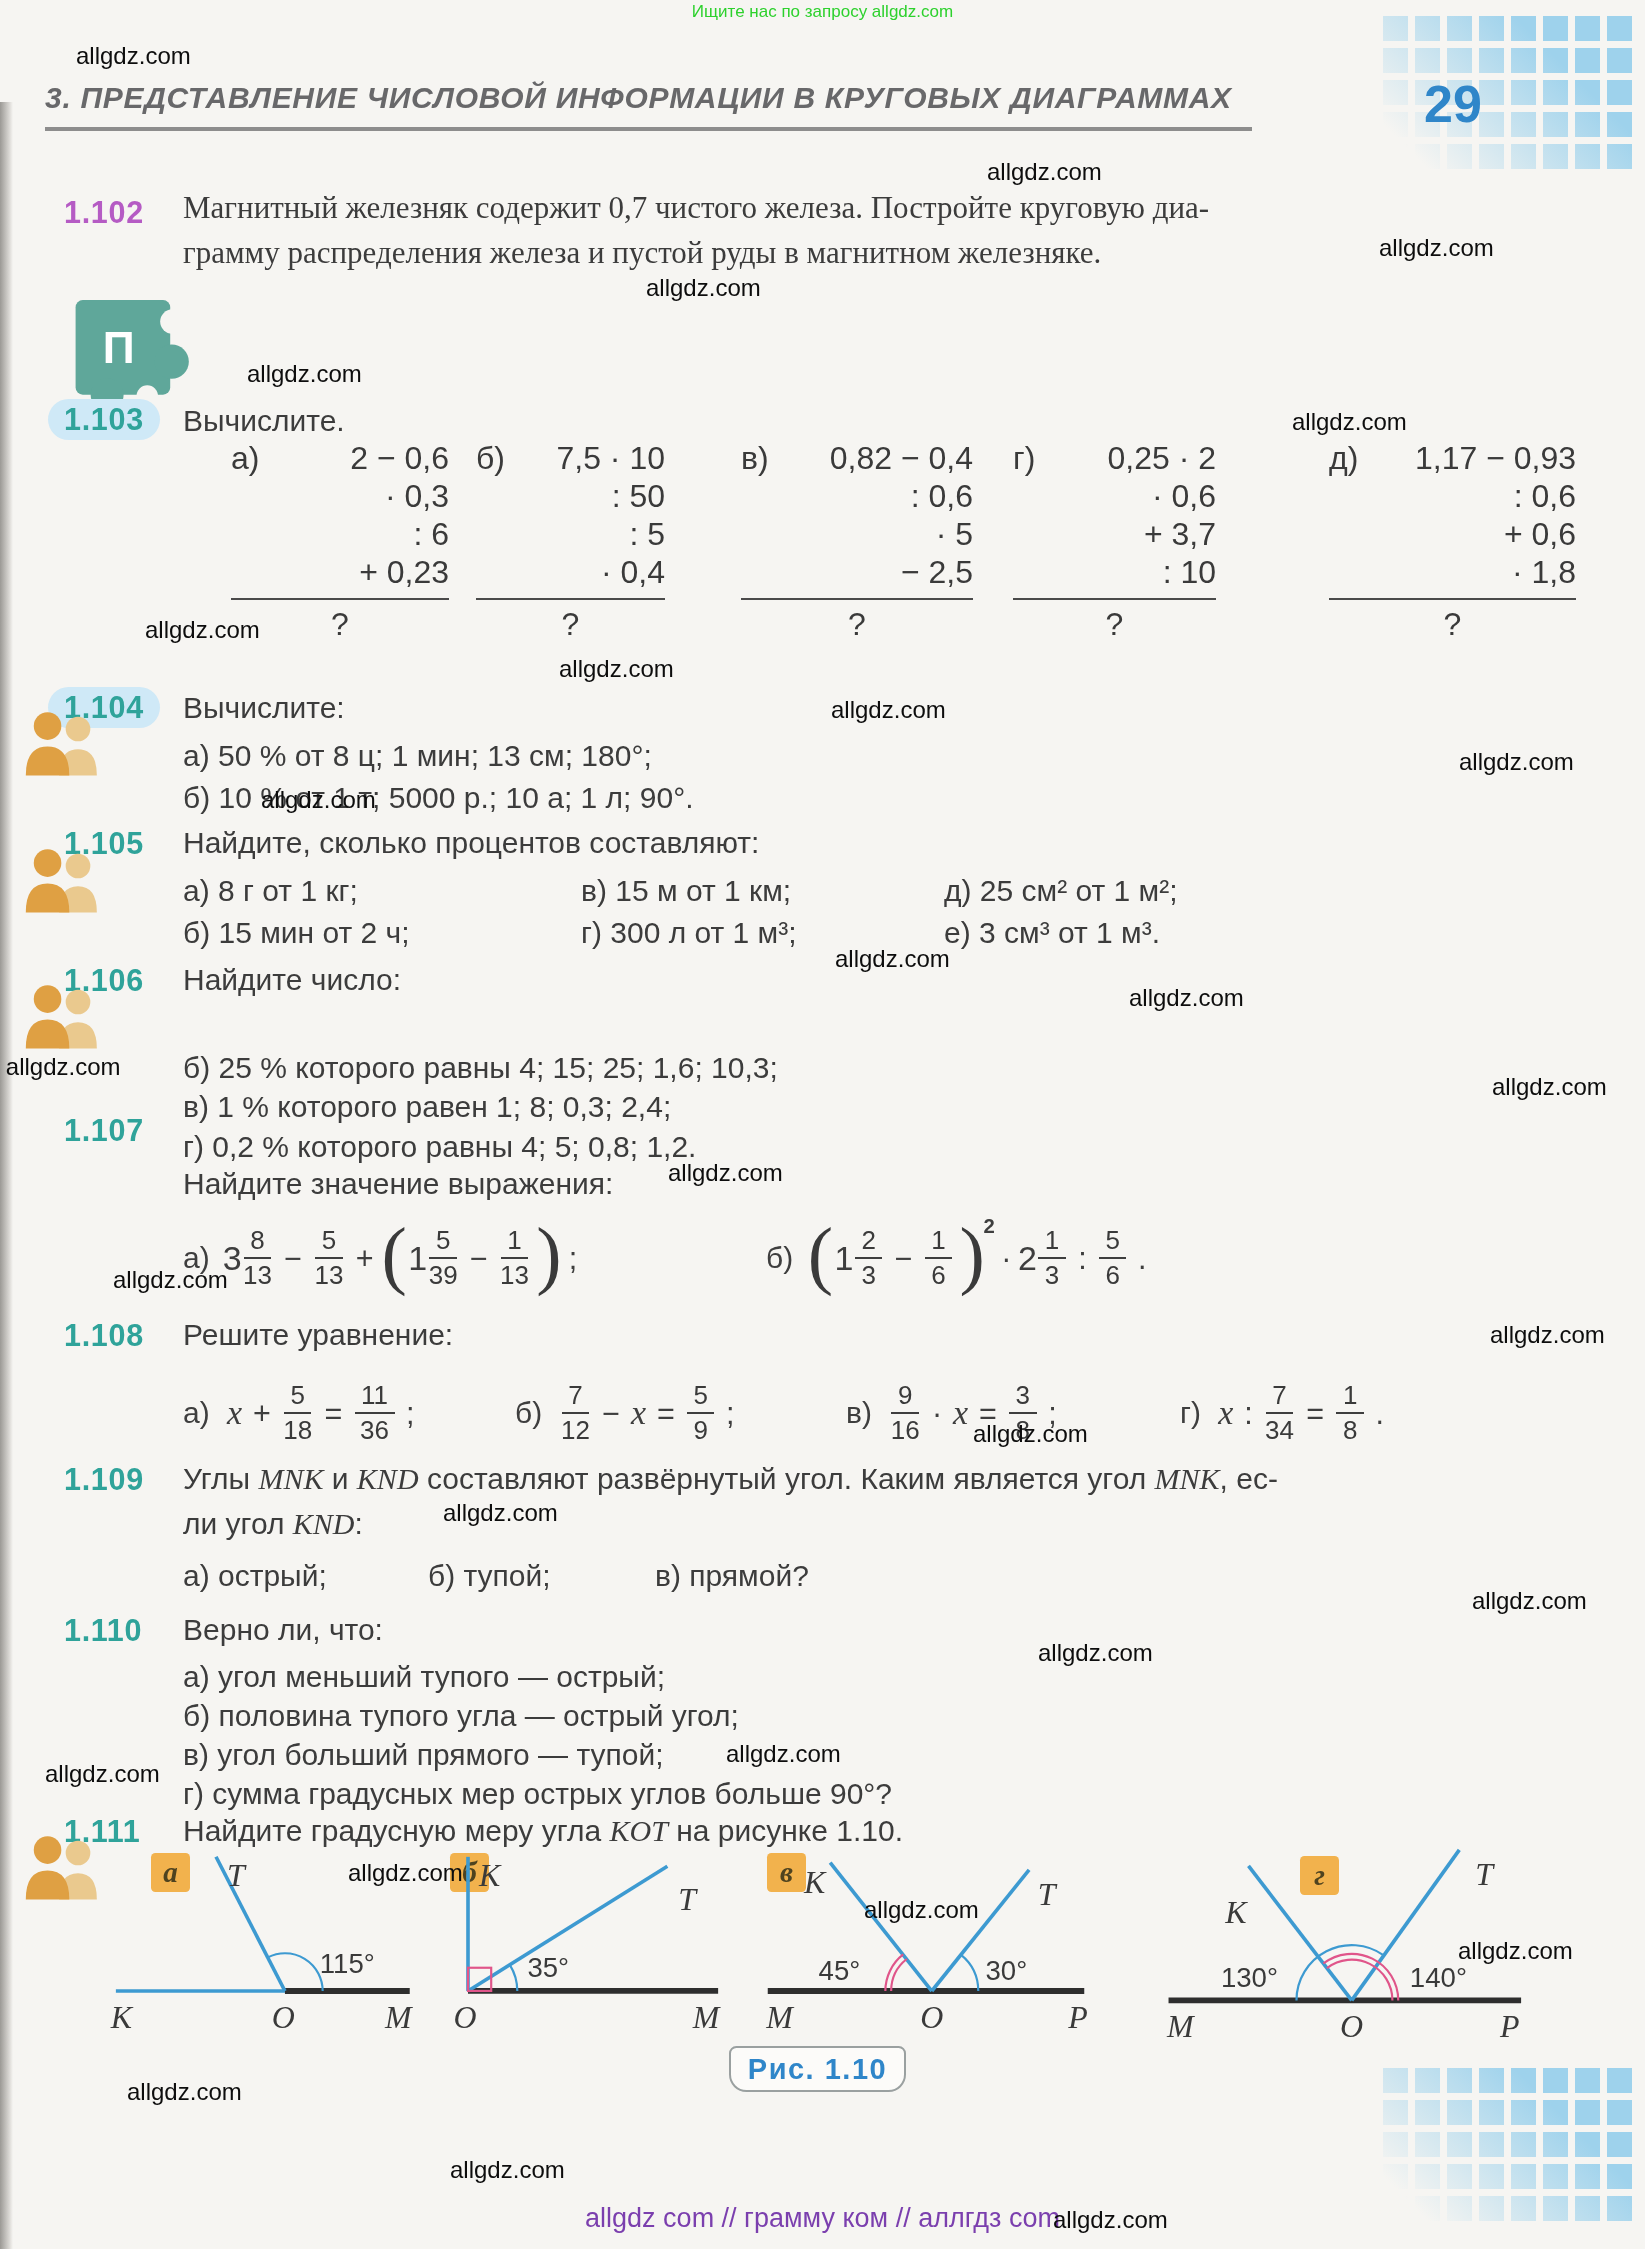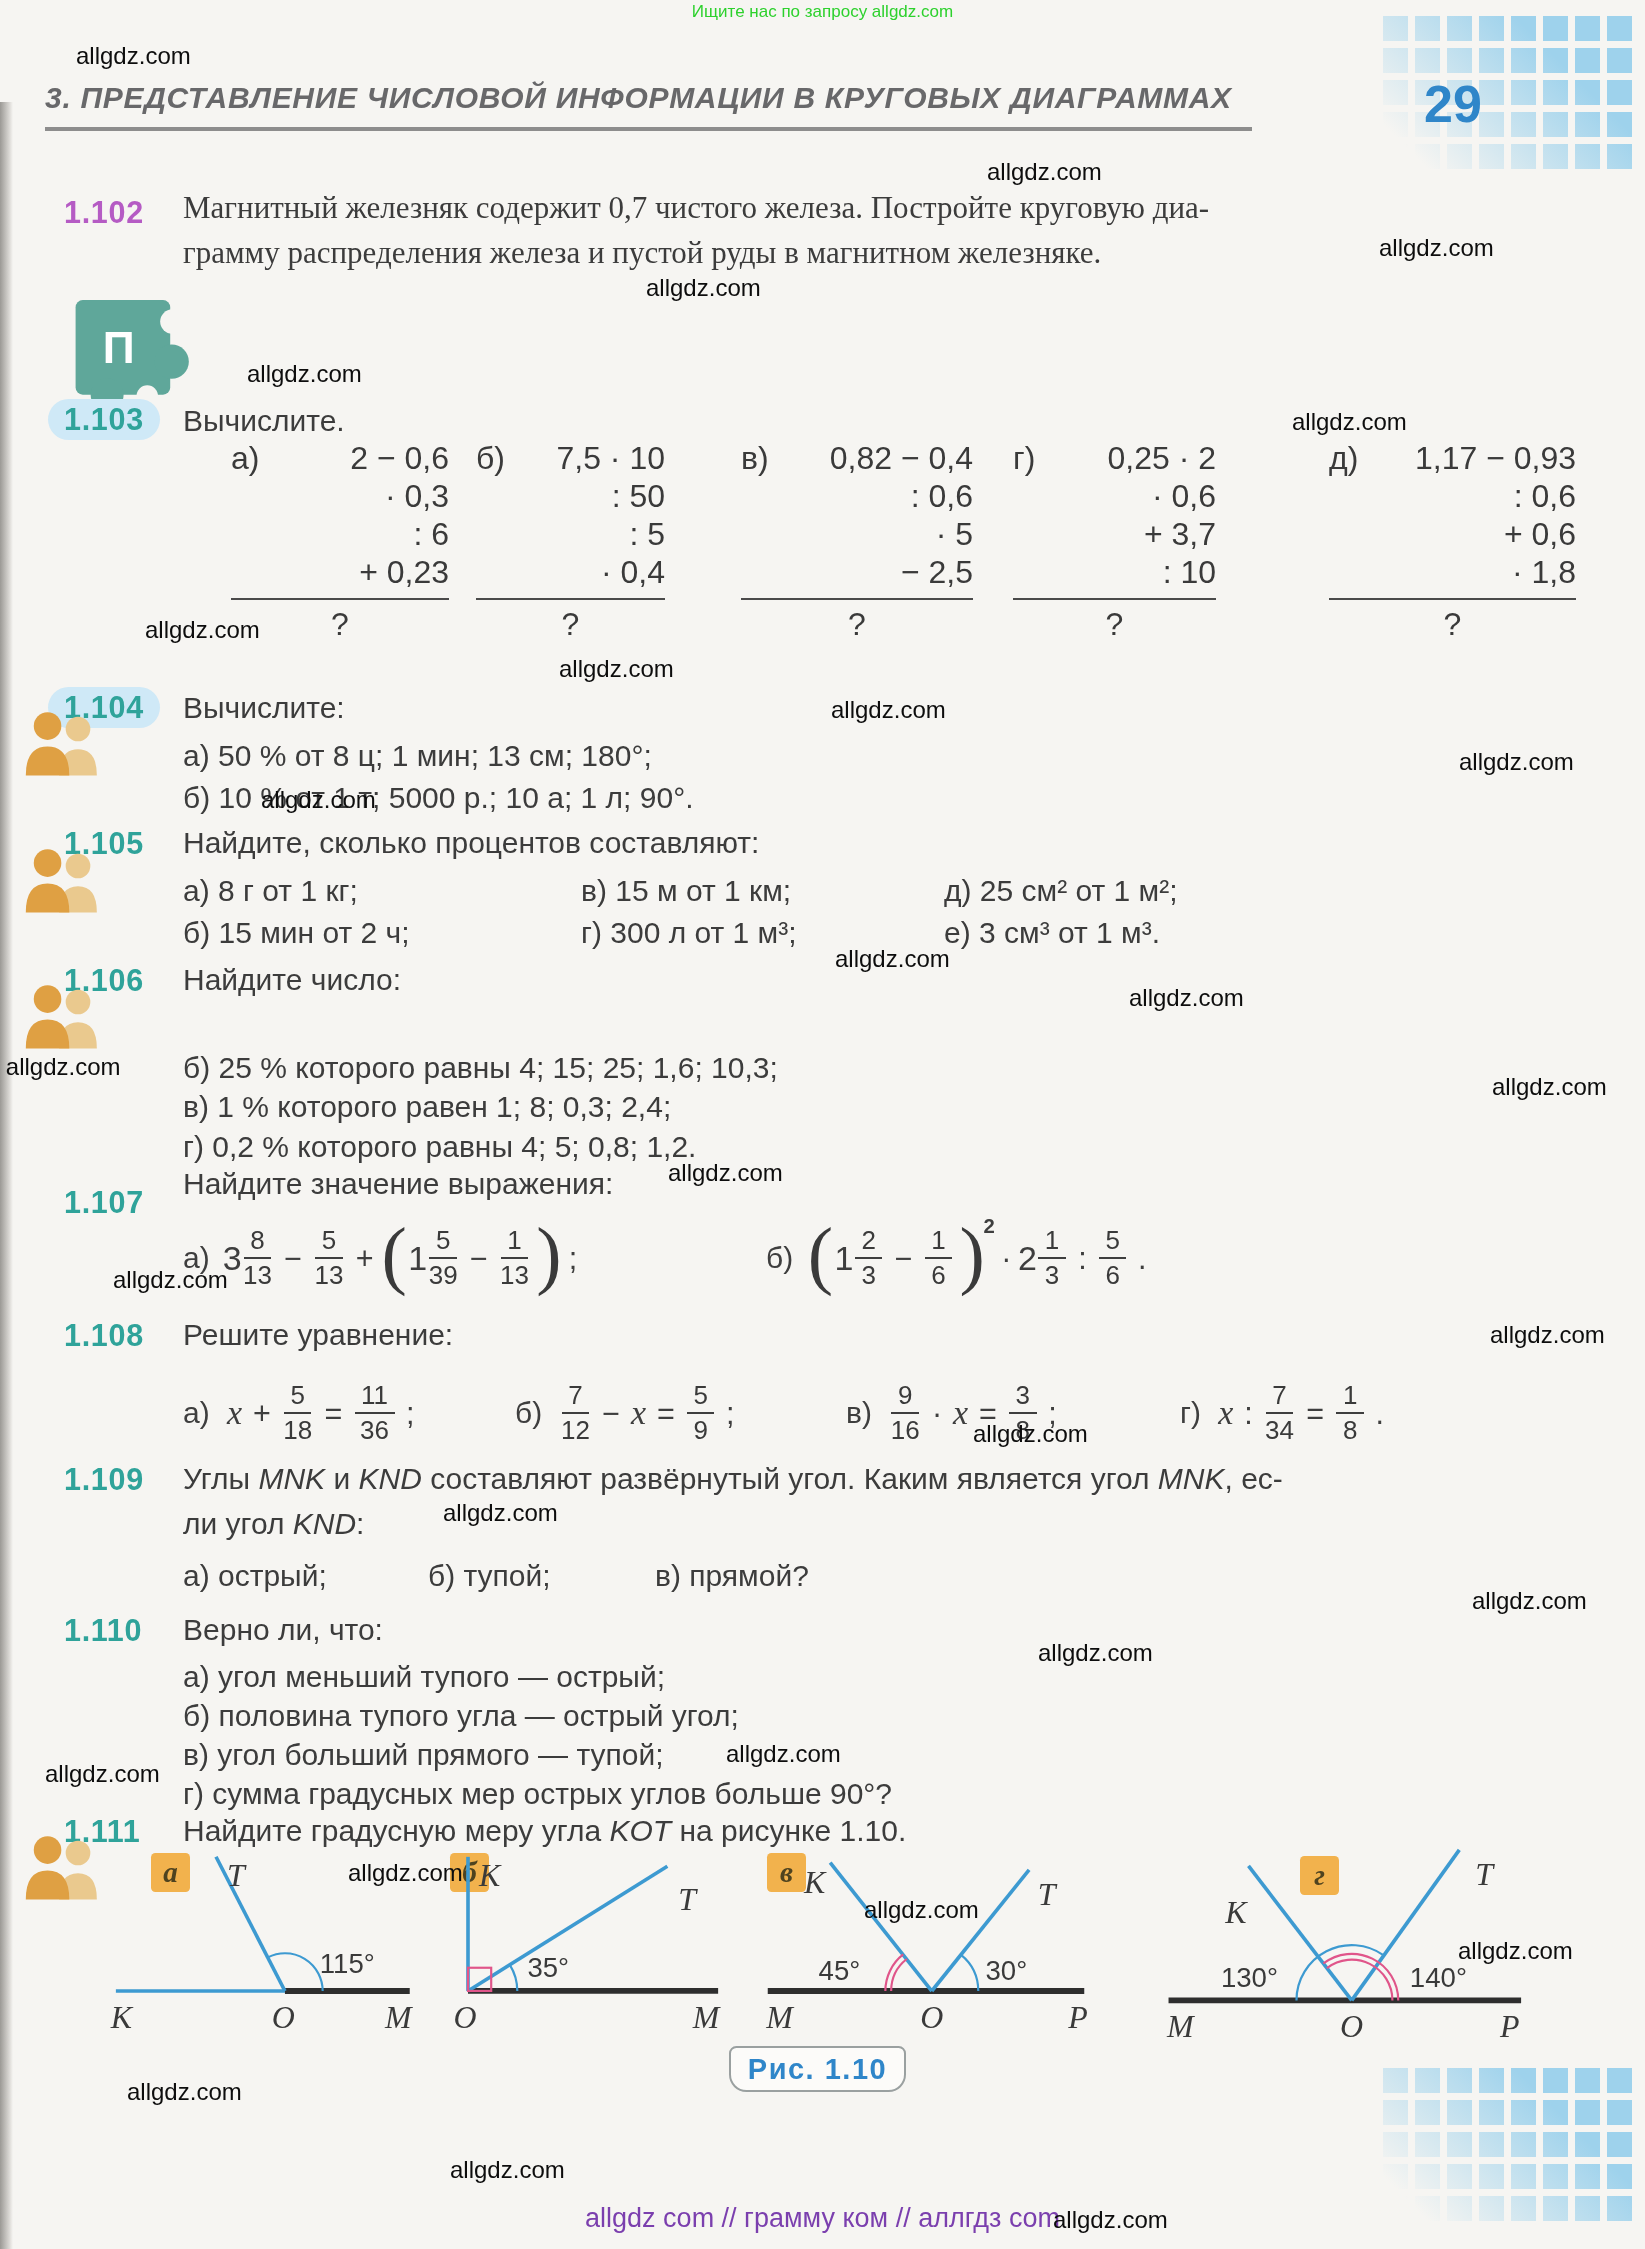--- a/index.html
+++ b/index.html
@@ -24,21 +24,21 @@
      -webkit-mask-image:repeating-linear-gradient(to bottom,#000 0 25px,transparent 25px 32px);
      mask-image:repeating-linear-gradient(to bottom,#000 0 25px,transparent 25px 32px);}
   .sq-fade{position:absolute;inset:0;
      background:linear-gradient(225deg,rgba(246,245,242,0) 30%,#f6f5f2 88%);}
   .problem-num{position:absolute;left:64px;font-size:30.5px;font-weight:bold;color:#2fa39a;
      letter-spacing:0.7px;white-space:nowrap;}
   .problem-num.pill{left:48px;background:#cfe9f7;border-radius:23px;padding:2.9px 16px;}
   .problem-num.purple{color:#b55bc4;}
   .t{position:absolute;font-size:30px;white-space:nowrap;color:#3c3c3c;}
   .serif{font-family:"Liberation Serif",serif;font-size:31px;}
-  .mathit{font-family:Liberation Sans, sans-serif;font-style:italic;text-align:center;}
+  .mathit{font-family:Liberation Serif, serif;font-style:italic;text-align:center;}
   
   .vcol{position:absolute;top:439px;}
   .vrow{height:38px;line-height:38px;font-size:32px;font-weight:500;text-align:right;color:#3a3a3a;}
   .vrow.first{display:flex;justify-content:space-between;}
   .vlabel{font-weight:400;margin-right:13px;}
   .vrule{height:0;border-top:2.9px solid #4a4a4a;margin-top:7.3px;}
   .vq{text-align:center;font-size:32px;font-weight:500;margin-top:5.8px;color:#3a3a3a;}
   
   .mrow{position:absolute;display:flex;align-items:center;white-space:nowrap;}
   .frac{display:inline-flex;flex-direction:column;align-items:center;margin:0 5.8px;
@@ -203,21 +203,21 @@
     <g fill="#dfa043">
         <circle cx="38" cy="22" r="19"></circle>
         <path d="M8 90 q0-40 30-40 q30 0 30 40 z"></path>
       </g>
   </svg>
   <div class="t" style="left:183px;top:963px">Найдите число:</div>
   <div class="t" style="left:183px;top:1051px">б) 25 % которого равны 4; 15; 25; 1,6; 10,3;</div>
   <div class="t" style="left:183px;top:1090px">в) 1 % которого равен 1; 8; 0,3; 2,4;</div>
   <div class="t" style="left:183px;top:1130px">г) 0,2 % которого равны 4; 5; 0,8; 1,2.</div>
 
-  <div class="problem-num" style="top:1185px">1.107</div>
+  <div class="problem-num" style="top:1113px">1.107</div>
   <div class="t" style="left:183px;top:1167px">Найдите значение выражения:</div>
 
   <div class="mrow" style="left:183px;top:1207px;height:102px">
     <span class="mlbl">а)</span>
     <span class="mwhole">3</span>
     <span class="frac tight">
         <span class="fn">8</span>
         <span class="fd">13</span>
       </span>
     <span class="mop">−</span>

